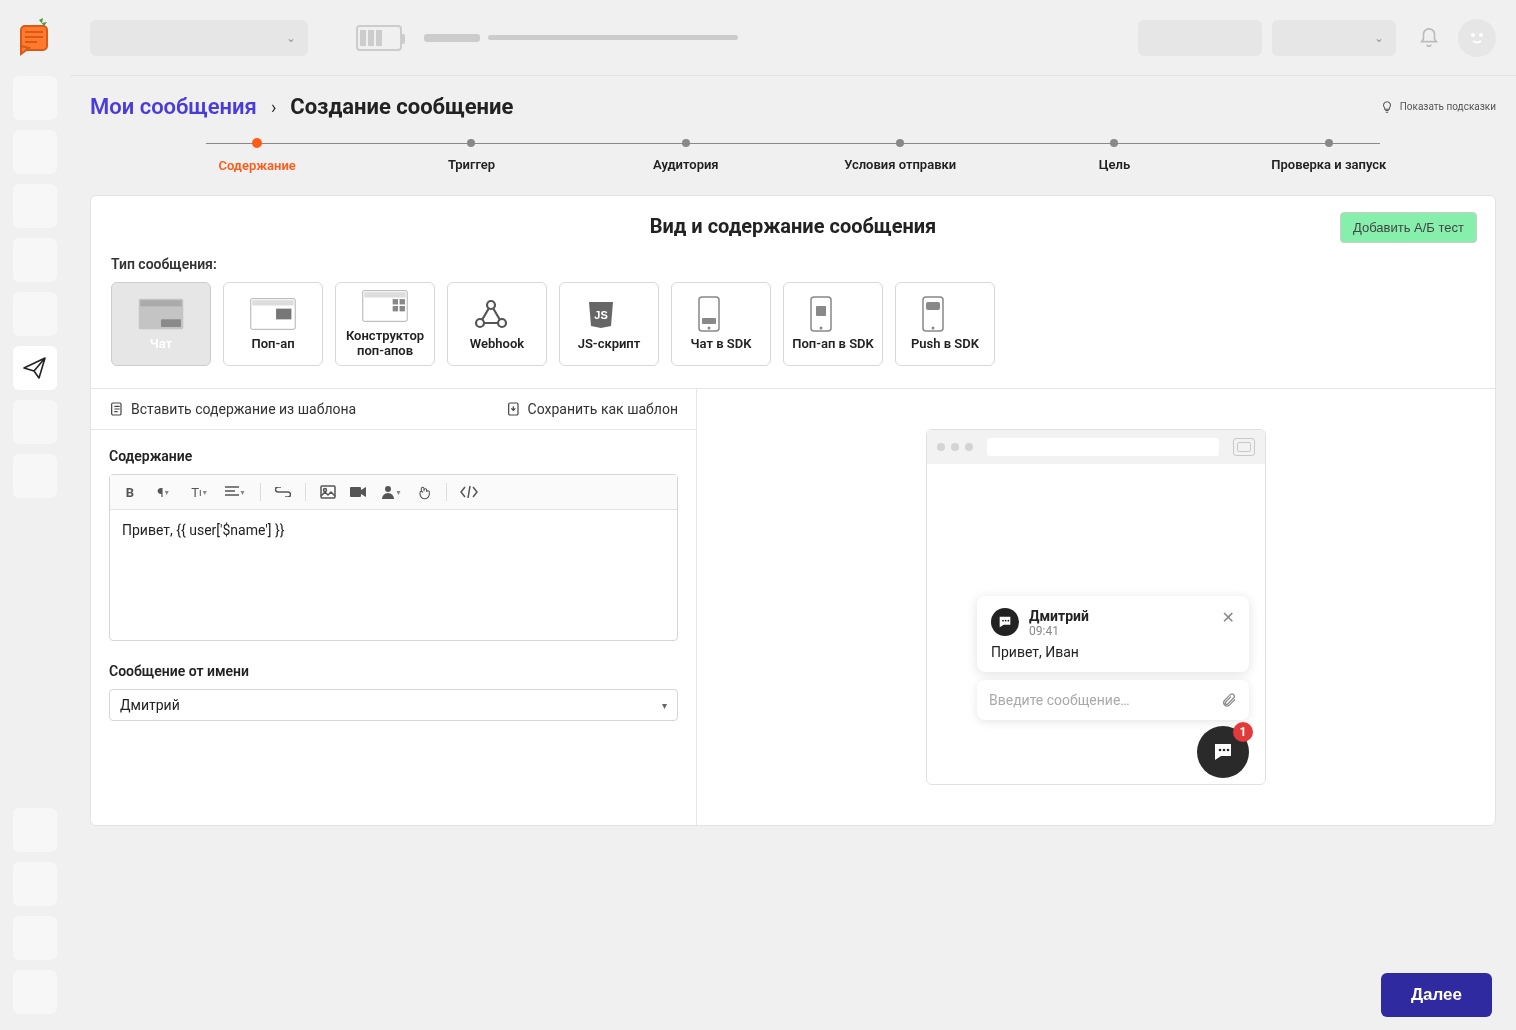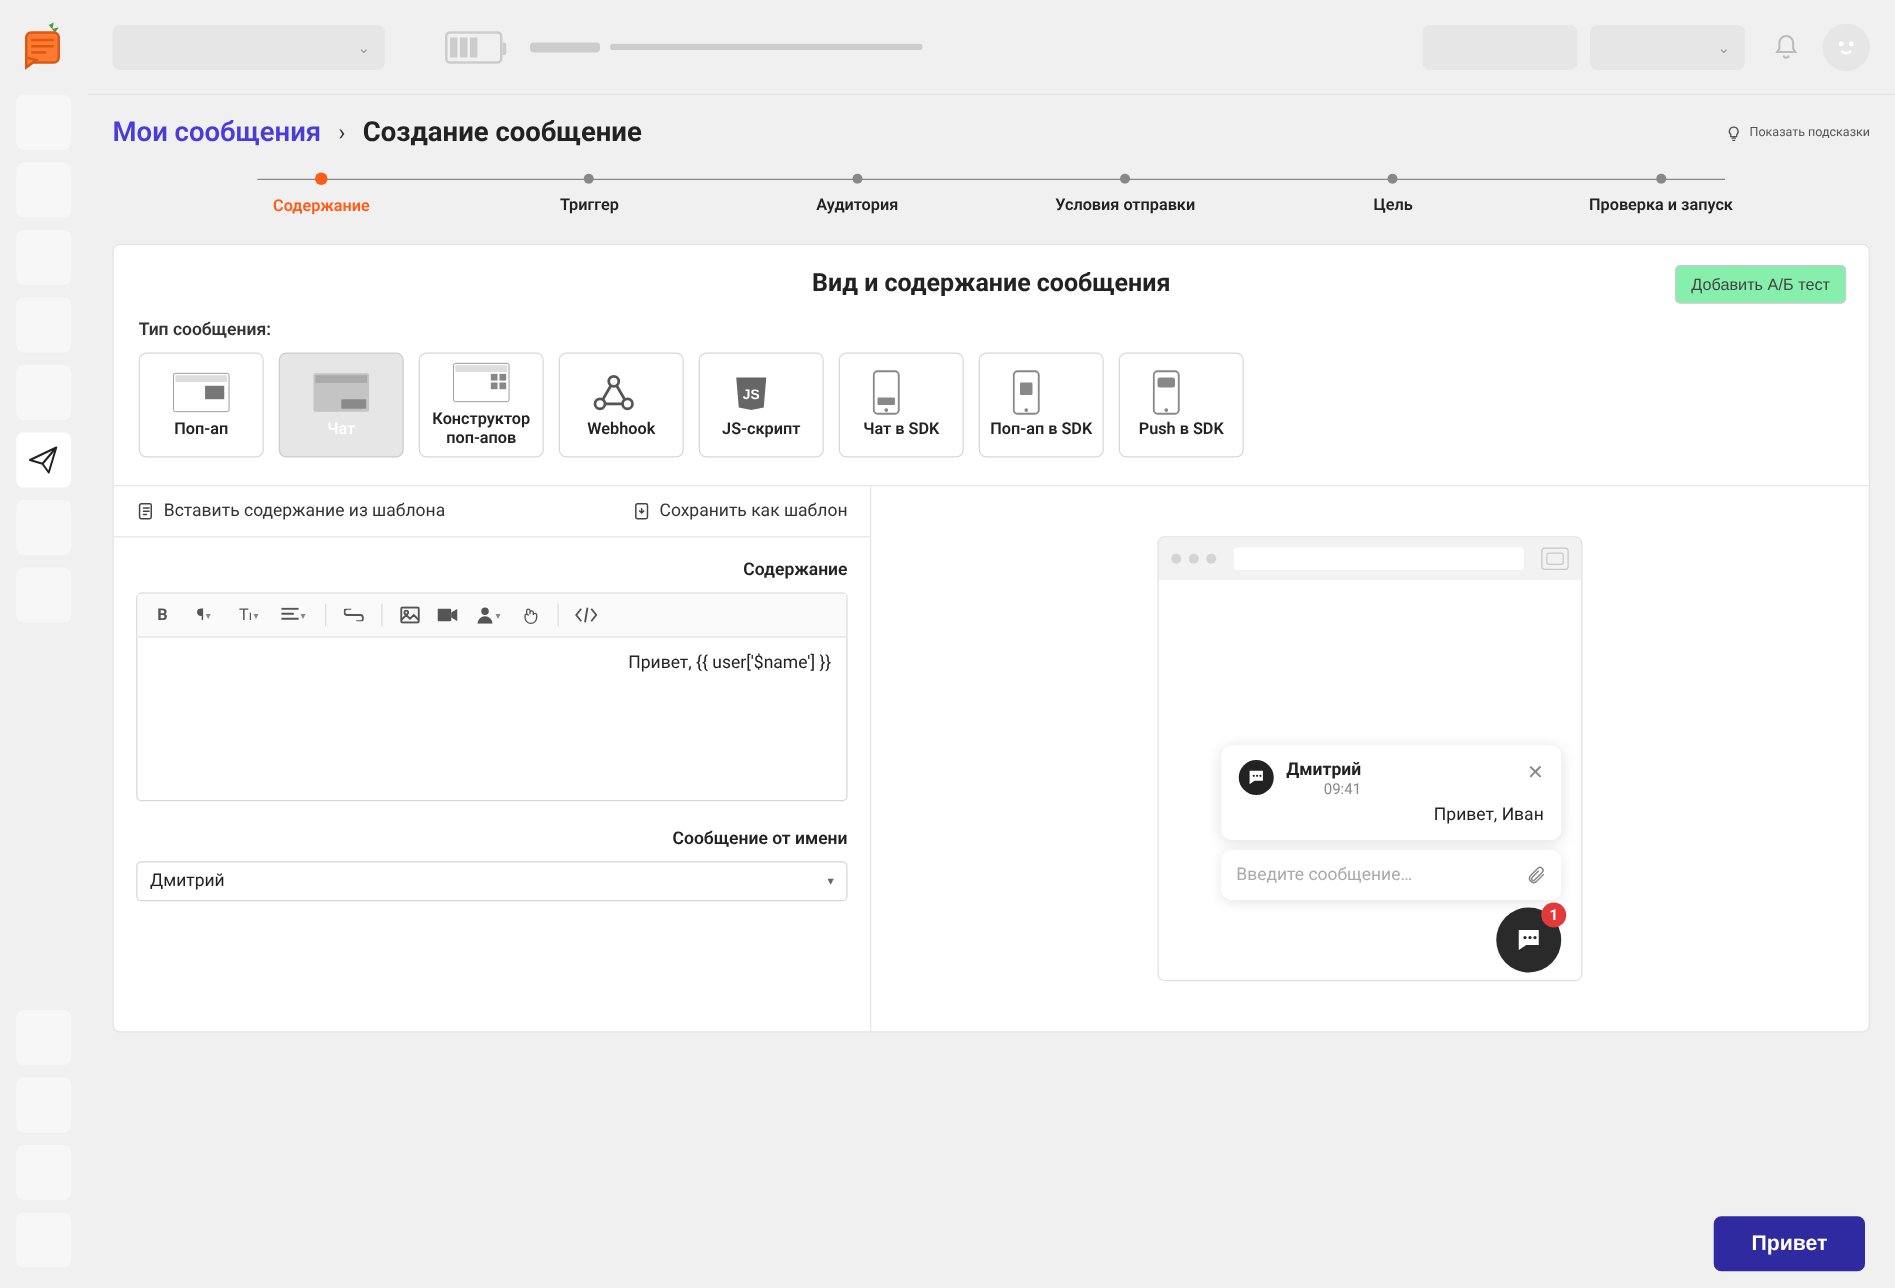--- a/index.html
+++ b/index.html
@@ -52,21 +52,21 @@
 
 .type-label { font-size: 14px; color: #333; font-weight:600; padding: 0 20px 10px; }
 .type-row { display: flex; gap: 12px; padding: 0 20px 22px; }
 .type-tile { width: 100px; height: 84px; border: 1px solid #d8d8d8; border-radius: 6px; background: #fff; display: flex; flex-direction: column; align-items: center; justify-content: center; gap: 6px; cursor: pointer; font-size: 13px; font-weight: 600; color: #222; text-align:center; line-height:1.15; padding:4px;}
 .type-tile.active { background: #e6e6e6; color: #fff; border-color:#ccc;}
 .tile-icon { width: 46px; height: 34px; display:flex; align-items:center; justify-content:flex-start; }
 
 .divider { height:1px; background:#e6e6e6; }
 
 
-.body-row { display: flex; text-align: right; }
+.body-row { display: flex; }
 .body-left { width: 606px; border-right: 1px solid #e6e6e6; }
 .tmpl-bar { display: flex; align-items: center; padding: 12px 18px; border-bottom: 1px solid #e6e6e6; }
 .tmpl-link { color: #333; font-size: 14px; display:flex; align-items:center; gap:6px; cursor:pointer; }
 .tmpl-link + .tmpl-link { margin-left: auto; }
 
 .content-sec { padding: 18px; }
 .sec-label { font-size: 14px; font-weight: 600; margin-bottom: 10px; color:#222;}
 .editor-box { border: 1px solid #d6d6d6; border-radius: 4px; }
 .editor-toolbar { display: flex; align-items: center; gap: 2px; padding: 4px 6px; border-bottom: 1px solid #e3e3e3; background:#fafafa;}
 .et-btn { width: 28px; height: 26px; display:flex; align-items:center; justify-content:center; color:#555; font-size:13px; border-radius:3px; cursor:pointer; position:relative;}
@@ -209,39 +209,39 @@
       </div>
   </div>
 
   <div class="card">
     <div class="card-head">
       <div class="card-title">Вид и содержание сообщения</div>
       <button class="ab-btn">Добавить А/Б тест</button>
     </div>
     <div class="type-label">Тип сообщения:</div>
     <div class="type-row">
+      <div class="type-tile active">
+        <div class="tile-icon">
+            <svg width="60" height="42" viewBox="0 0 60 42">
+              <rect x="1" y="1" width="58" height="40" rx="2" fill="#c4c4c4"></rect>
+              <rect x="3" y="3" width="54" height="8" fill="#aaa"></rect>
+              <rect x="30" y="28" width="26" height="10" rx="1" fill="#8a8a8a"></rect>
+            </svg>
+          </div>
+        <span>Чат</span>
+      </div>
       <div class="type-tile">
         <div class="tile-icon">
             <svg width="60" height="42" viewBox="0 0 60 42">
               <rect x="1" y="1" width="58" height="40" rx="2" fill="none" stroke="#999"></rect>
               <rect x="3" y="3" width="54" height="7" fill="#ddd"></rect>
               <rect x="34" y="14" width="20" height="14" fill="#777"></rect>
             </svg>
           </div>
         <span>Поп-ап</span>
-      </div>
-      <div class="type-tile active">
-        <div class="tile-icon">
-            <svg width="60" height="42" viewBox="0 0 60 42">
-              <rect x="1" y="1" width="58" height="40" rx="2" fill="#c4c4c4"></rect>
-              <rect x="3" y="3" width="54" height="8" fill="#aaa"></rect>
-              <rect x="30" y="28" width="26" height="10" rx="1" fill="#8a8a8a"></rect>
-            </svg>
-          </div>
-        <span>Чат</span>
       </div>
       <div class="type-tile">
         <div class="tile-icon">
             <svg width="60" height="42" viewBox="0 0 60 42">
               <rect x="1" y="1" width="58" height="40" rx="2" fill="none" stroke="#999"></rect>
               <rect x="3" y="3" width="54" height="7" fill="#ddd"></rect>
               <rect x="40" y="12" width="7" height="7" fill="#888"></rect>
               <rect x="49" y="12" width="7" height="7" fill="#888"></rect>
               <rect x="40" y="21" width="7" height="7" fill="#888"></rect>
               <rect x="49" y="21" width="7" height="7" fill="#888"></rect>
@@ -436,14 +436,14 @@
               <div class="chat-badge">1</div>
             </div>
           </div>
         </div>
       </div>
     </div>
   </div>
 </div>
 
 <div class="footer">
-  <button class="next-btn">Привет</button>
+  <button class="next-btn">Далее</button>
 </div>
 
 </body></html>

